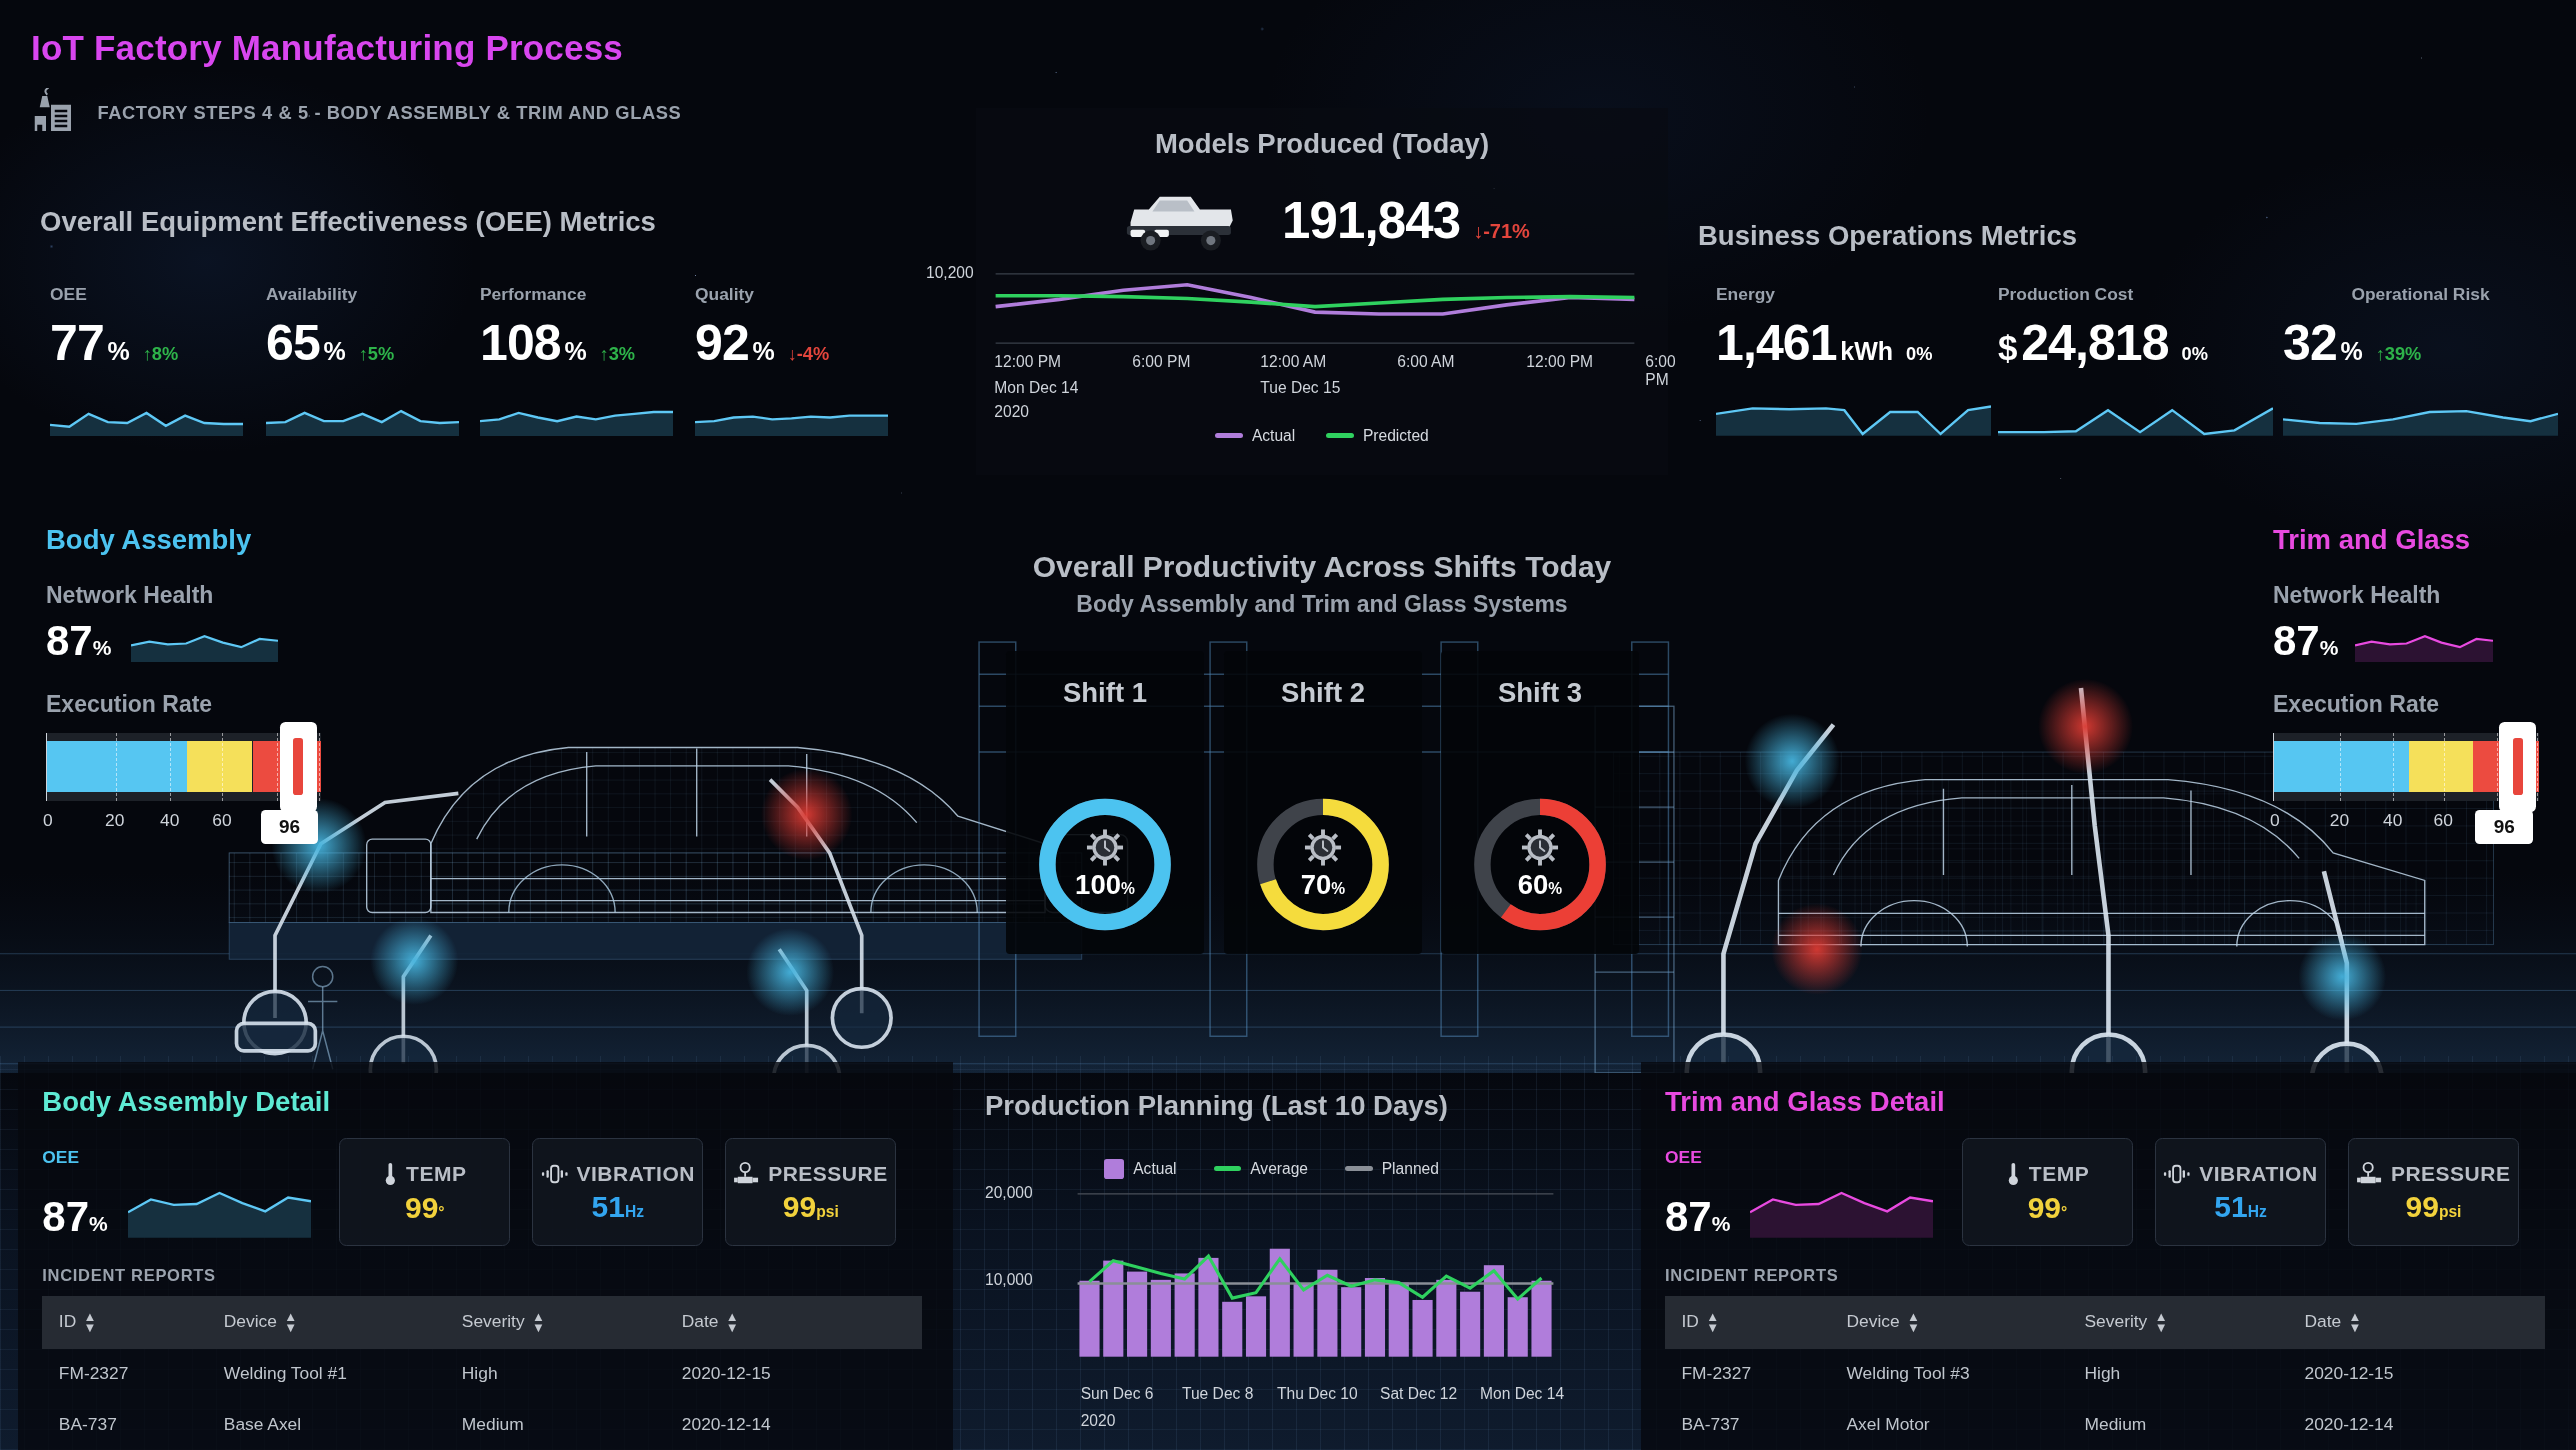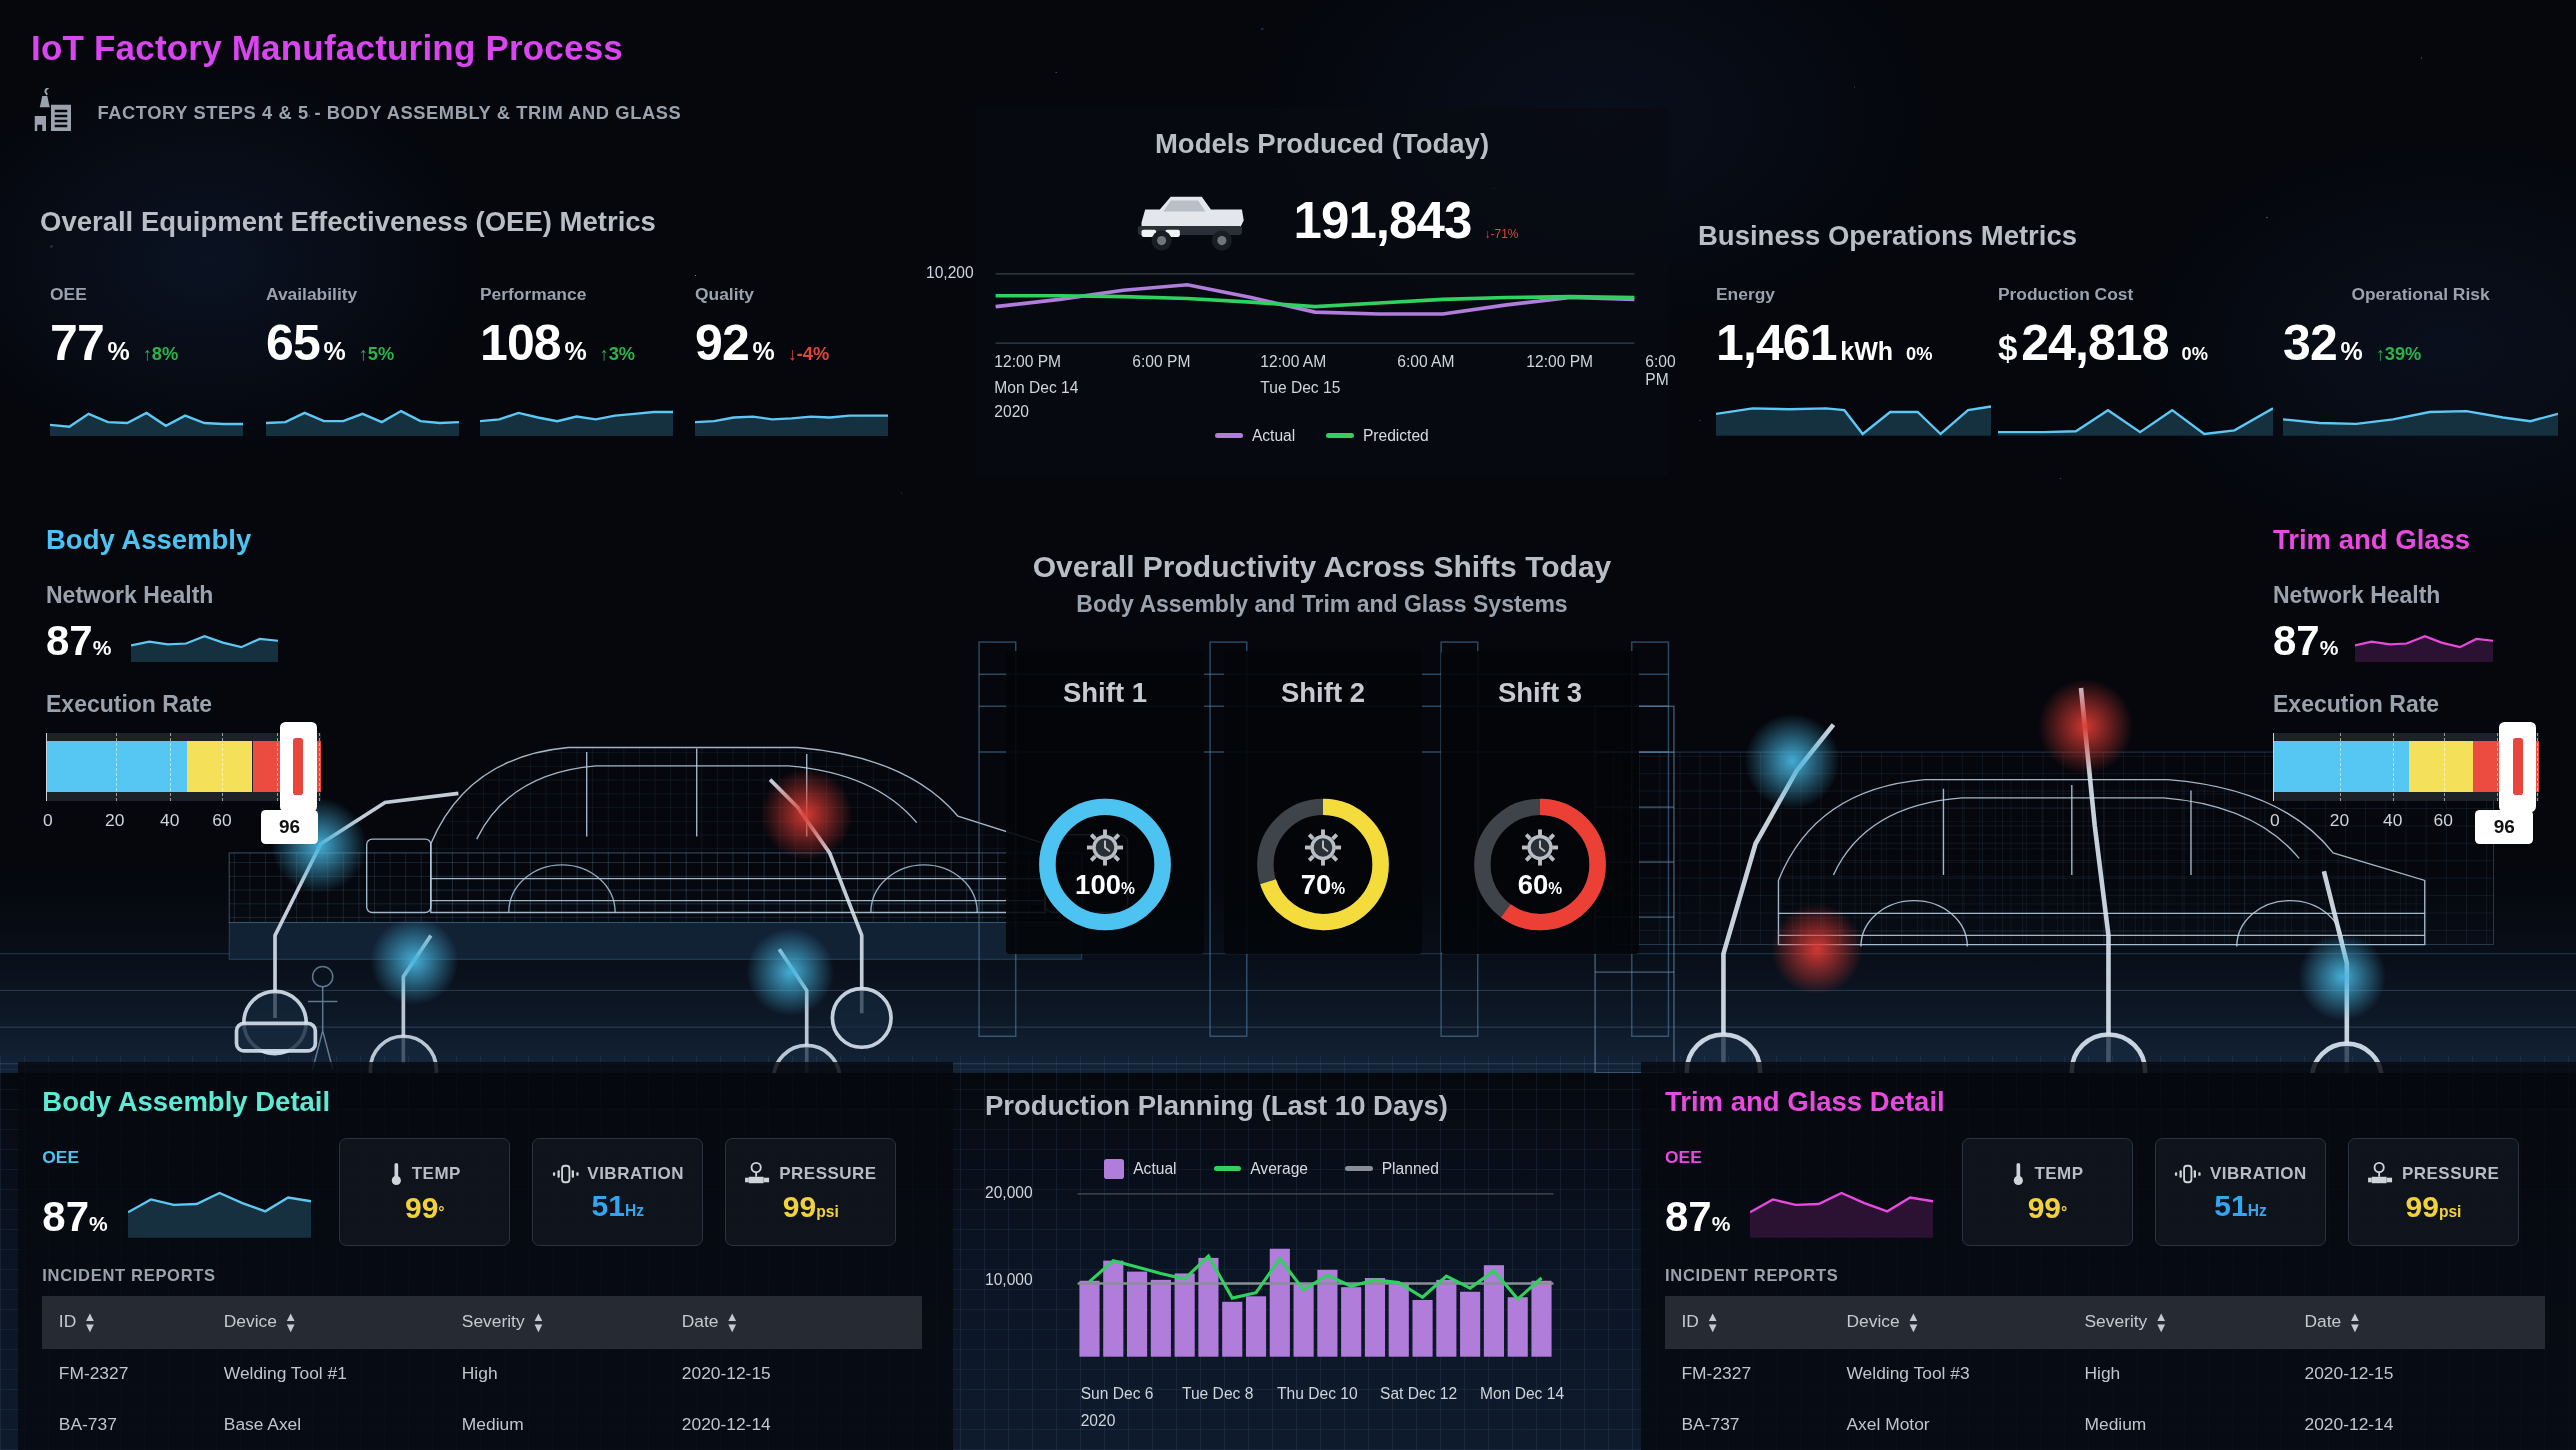--- a/index.html
+++ b/index.html
@@ -98,21 +98,21 @@
   .donut .pv em{font-size:15.6px;font-style:normal;}
 
   
   .detail-title{font-size:27.5px;font-weight:bold;}
   .oee-lbl{font-size:17.4px;font-weight:bold;}
   .oee-big{font-size:42px;font-weight:bold;color:#fff;line-height:1;}
   .oee-pct{font-size:21px;font-weight:bold;color:#fff;}
   .sensor{width:171px;height:108px;background:rgba(18,23,32,.78);border:0.9px solid #2b3340;
           border-radius:7.3px;display:flex;flex-direction:column;align-items:center;
           justify-content:center;gap:5.5px;}
-  .sensor .hd{display:flex;align-items:center;gap:8.3px;font-size:17px;font-weight:bold;
+  .sensor .hd{display:flex;align-items:center;gap:8.3px;font-size:21px;font-weight:bold;
               letter-spacing:0.5px;color:#b9bec6;}
   .sensor .vv{font-size:30px;font-weight:bold;line-height:1;}
   .sensor .vv em{font-size:15.6px;font-style:normal;}
   .vv.amber{color:#f2d23c;} .vv.blue{color:#33a6f0;}
   .ir-label{font-size:16.5px;font-weight:bold;letter-spacing:0.7px;color:#9aa2ad;}
   table.ir{width:100%;border-collapse:collapse;font-size:17.4px;}
   table.ir th{background:#262b33;color:#c5cad1;font-weight:normal;text-align:left;
               padding:14.7px 16.5px;font-size:17.4px;}
   table.ir th .srt{display:inline-block;margin-left:7.3px;font-size:13px;color:#c5cad1;
                    line-height:.9;vertical-align:middle;}
@@ -334,21 +334,21 @@
       <rect x="14" y="46" width="114" height="10" rx="3" fill="#2b3038"></rect>
       <rect x="18" y="50" width="16" height="8" rx="2" fill="#f0f2f4"></rect>
       <rect x="44" y="50" width="16" height="8" rx="2" fill="#f0f2f4"></rect>
       <circle cx="40" cy="62" r="11" fill="#1a1d22"></circle>
         <circle cx="40" cy="62" r="5" fill="#6f757e"></circle>
       <circle cx="106" cy="62" r="11" fill="#1a1d22"></circle>
         <circle cx="106" cy="62" r="5" fill="#6f757e"></circle>
     </svg>
     <div style="display:flex;align-items:baseline;gap:13px;">
       <span class="mp-big">191,843</span>
-      <span class="delta down" style="font-size:12px;font-weight:normal;">
+      <span class="delta down" style="font-size:20px;font-weight:bold;">
         <span>↓</span><span>-71%</span>
       </span>
     </div>
   </div>
 
   <div style="position:relative;margin-top:14.7px;">
     <div class="axis-lab" style="position:absolute;left:-50px;top:-7.3px;">10,200</div>
     <svg width="642" height="73" style="margin-left:18.3px;" viewBox="0 0 700 80">
       <line x1="0" y1="2" x2="700" y2="2" stroke="#3a404a" stroke-width="1.5"></line>
       <line x1="0" y1="78" x2="700" y2="78" stroke="#3a404a" stroke-width="1.5"></line>

